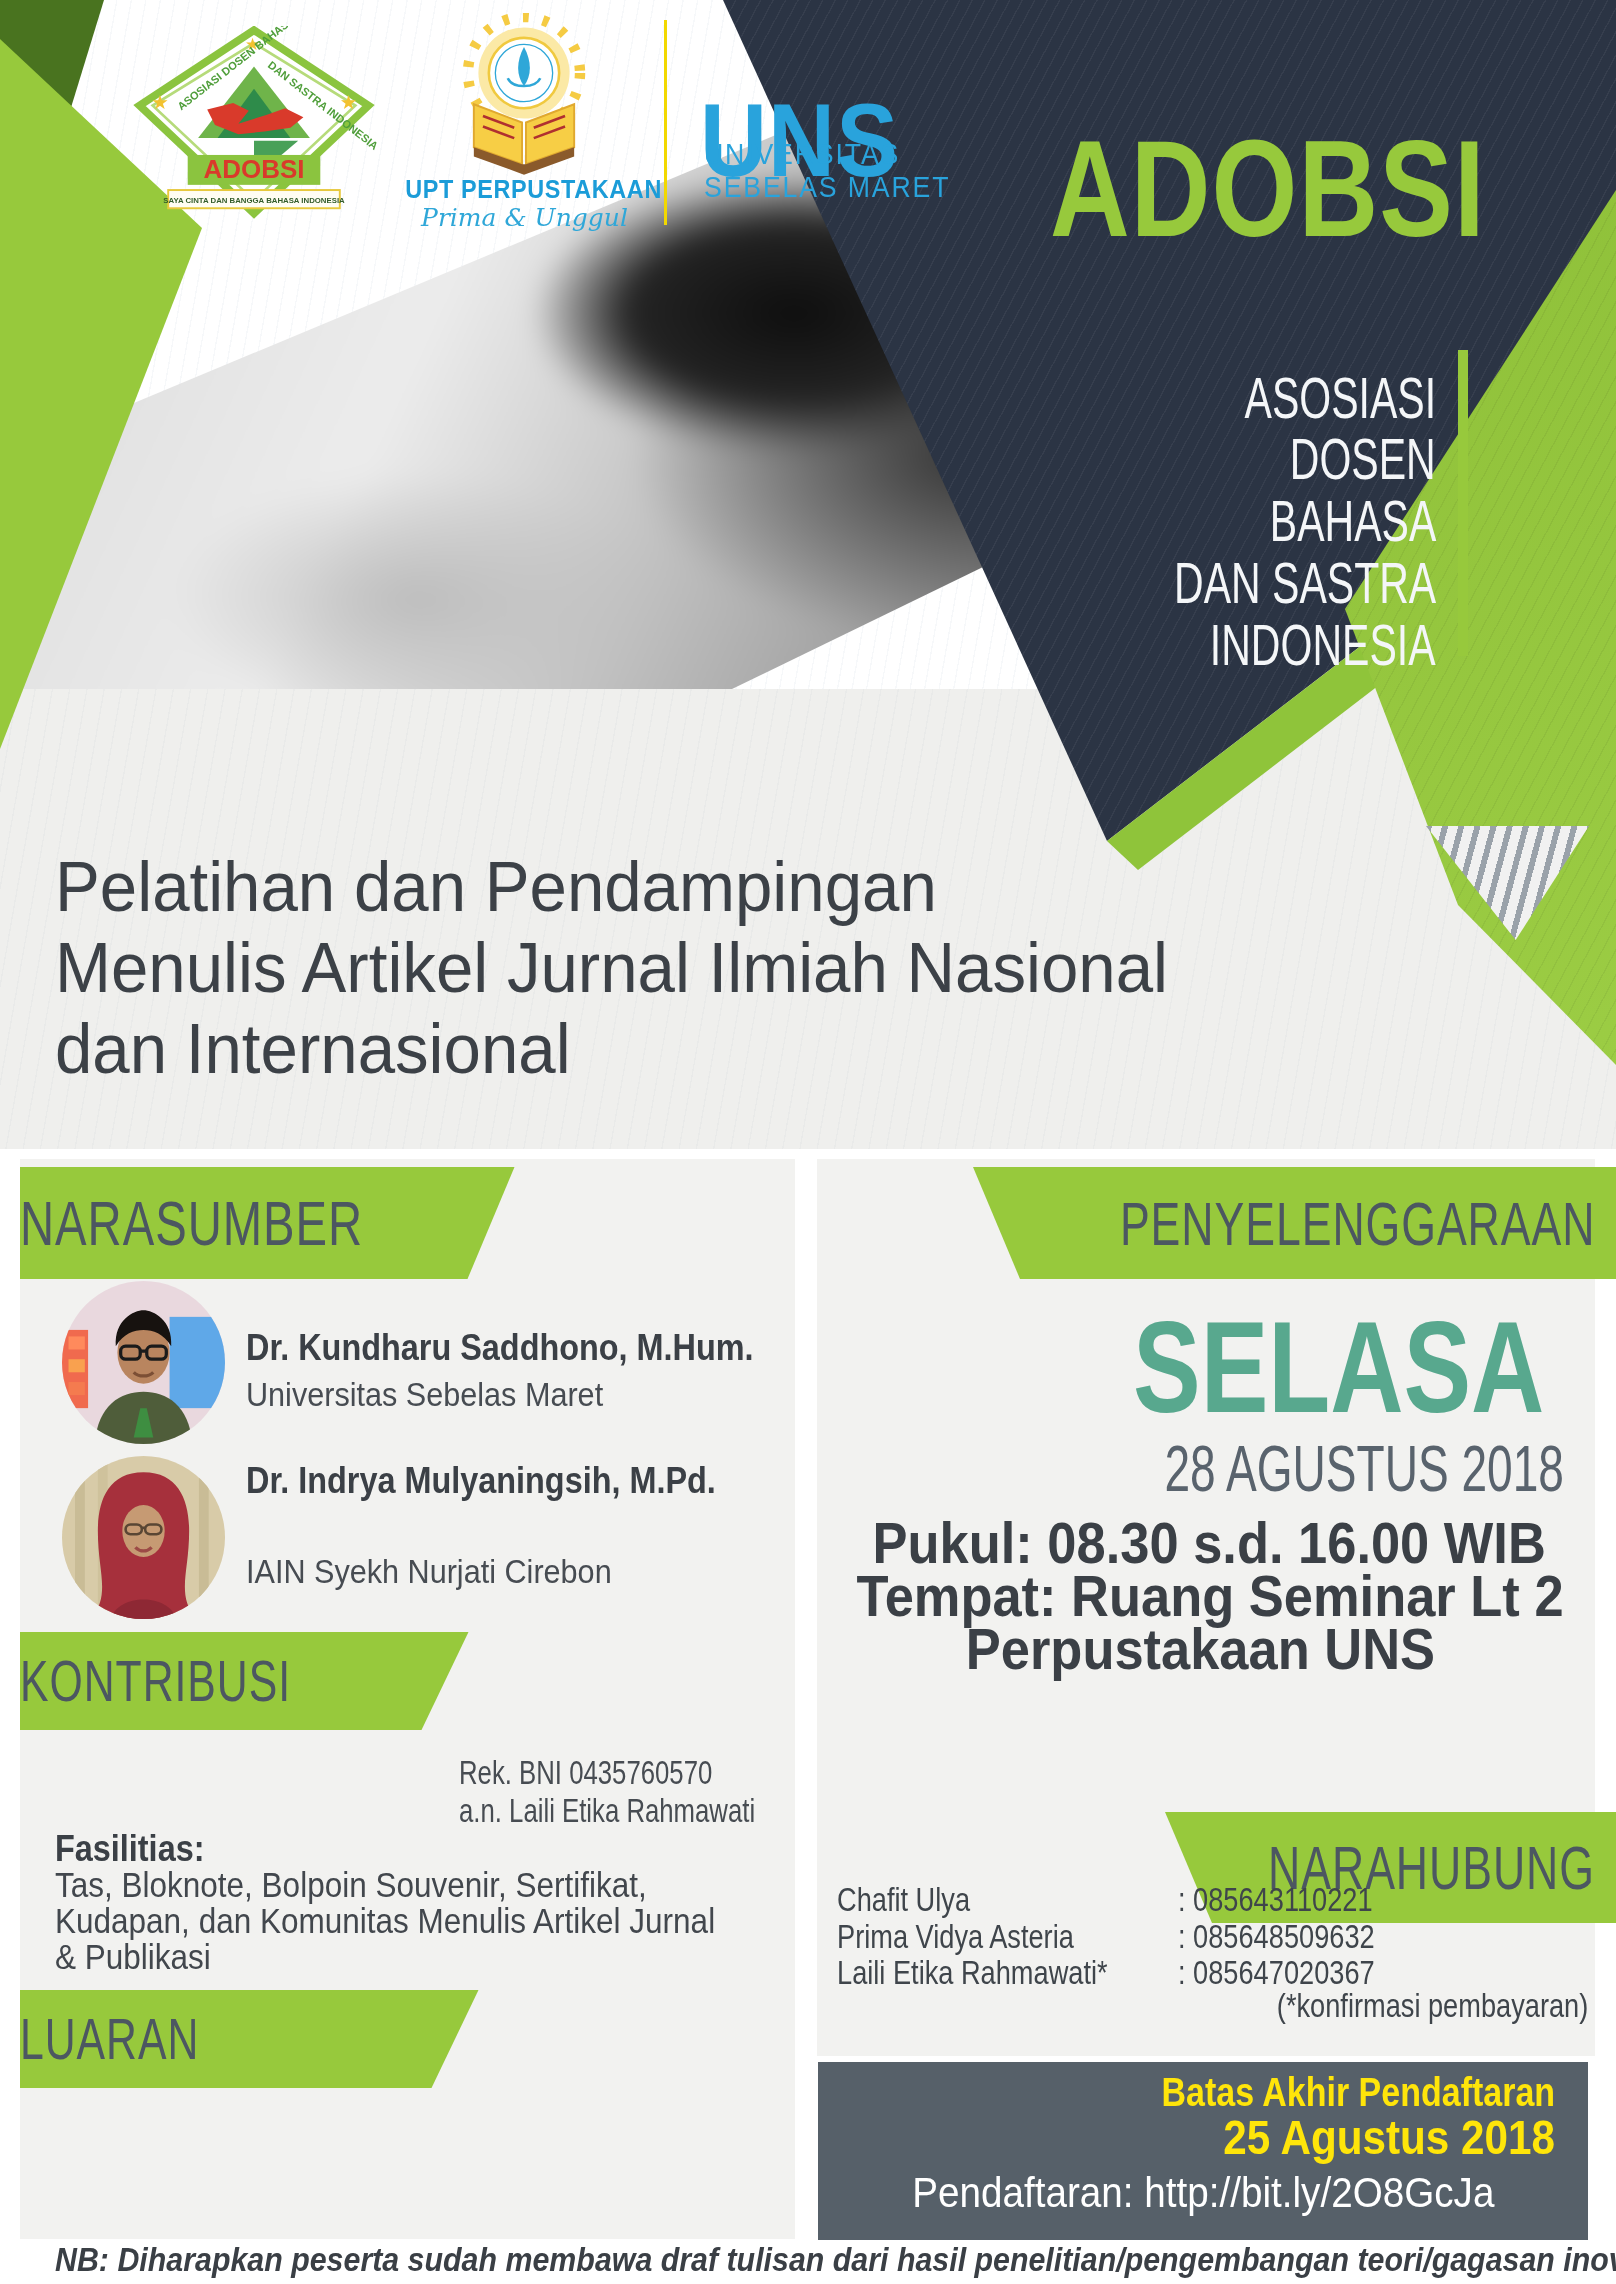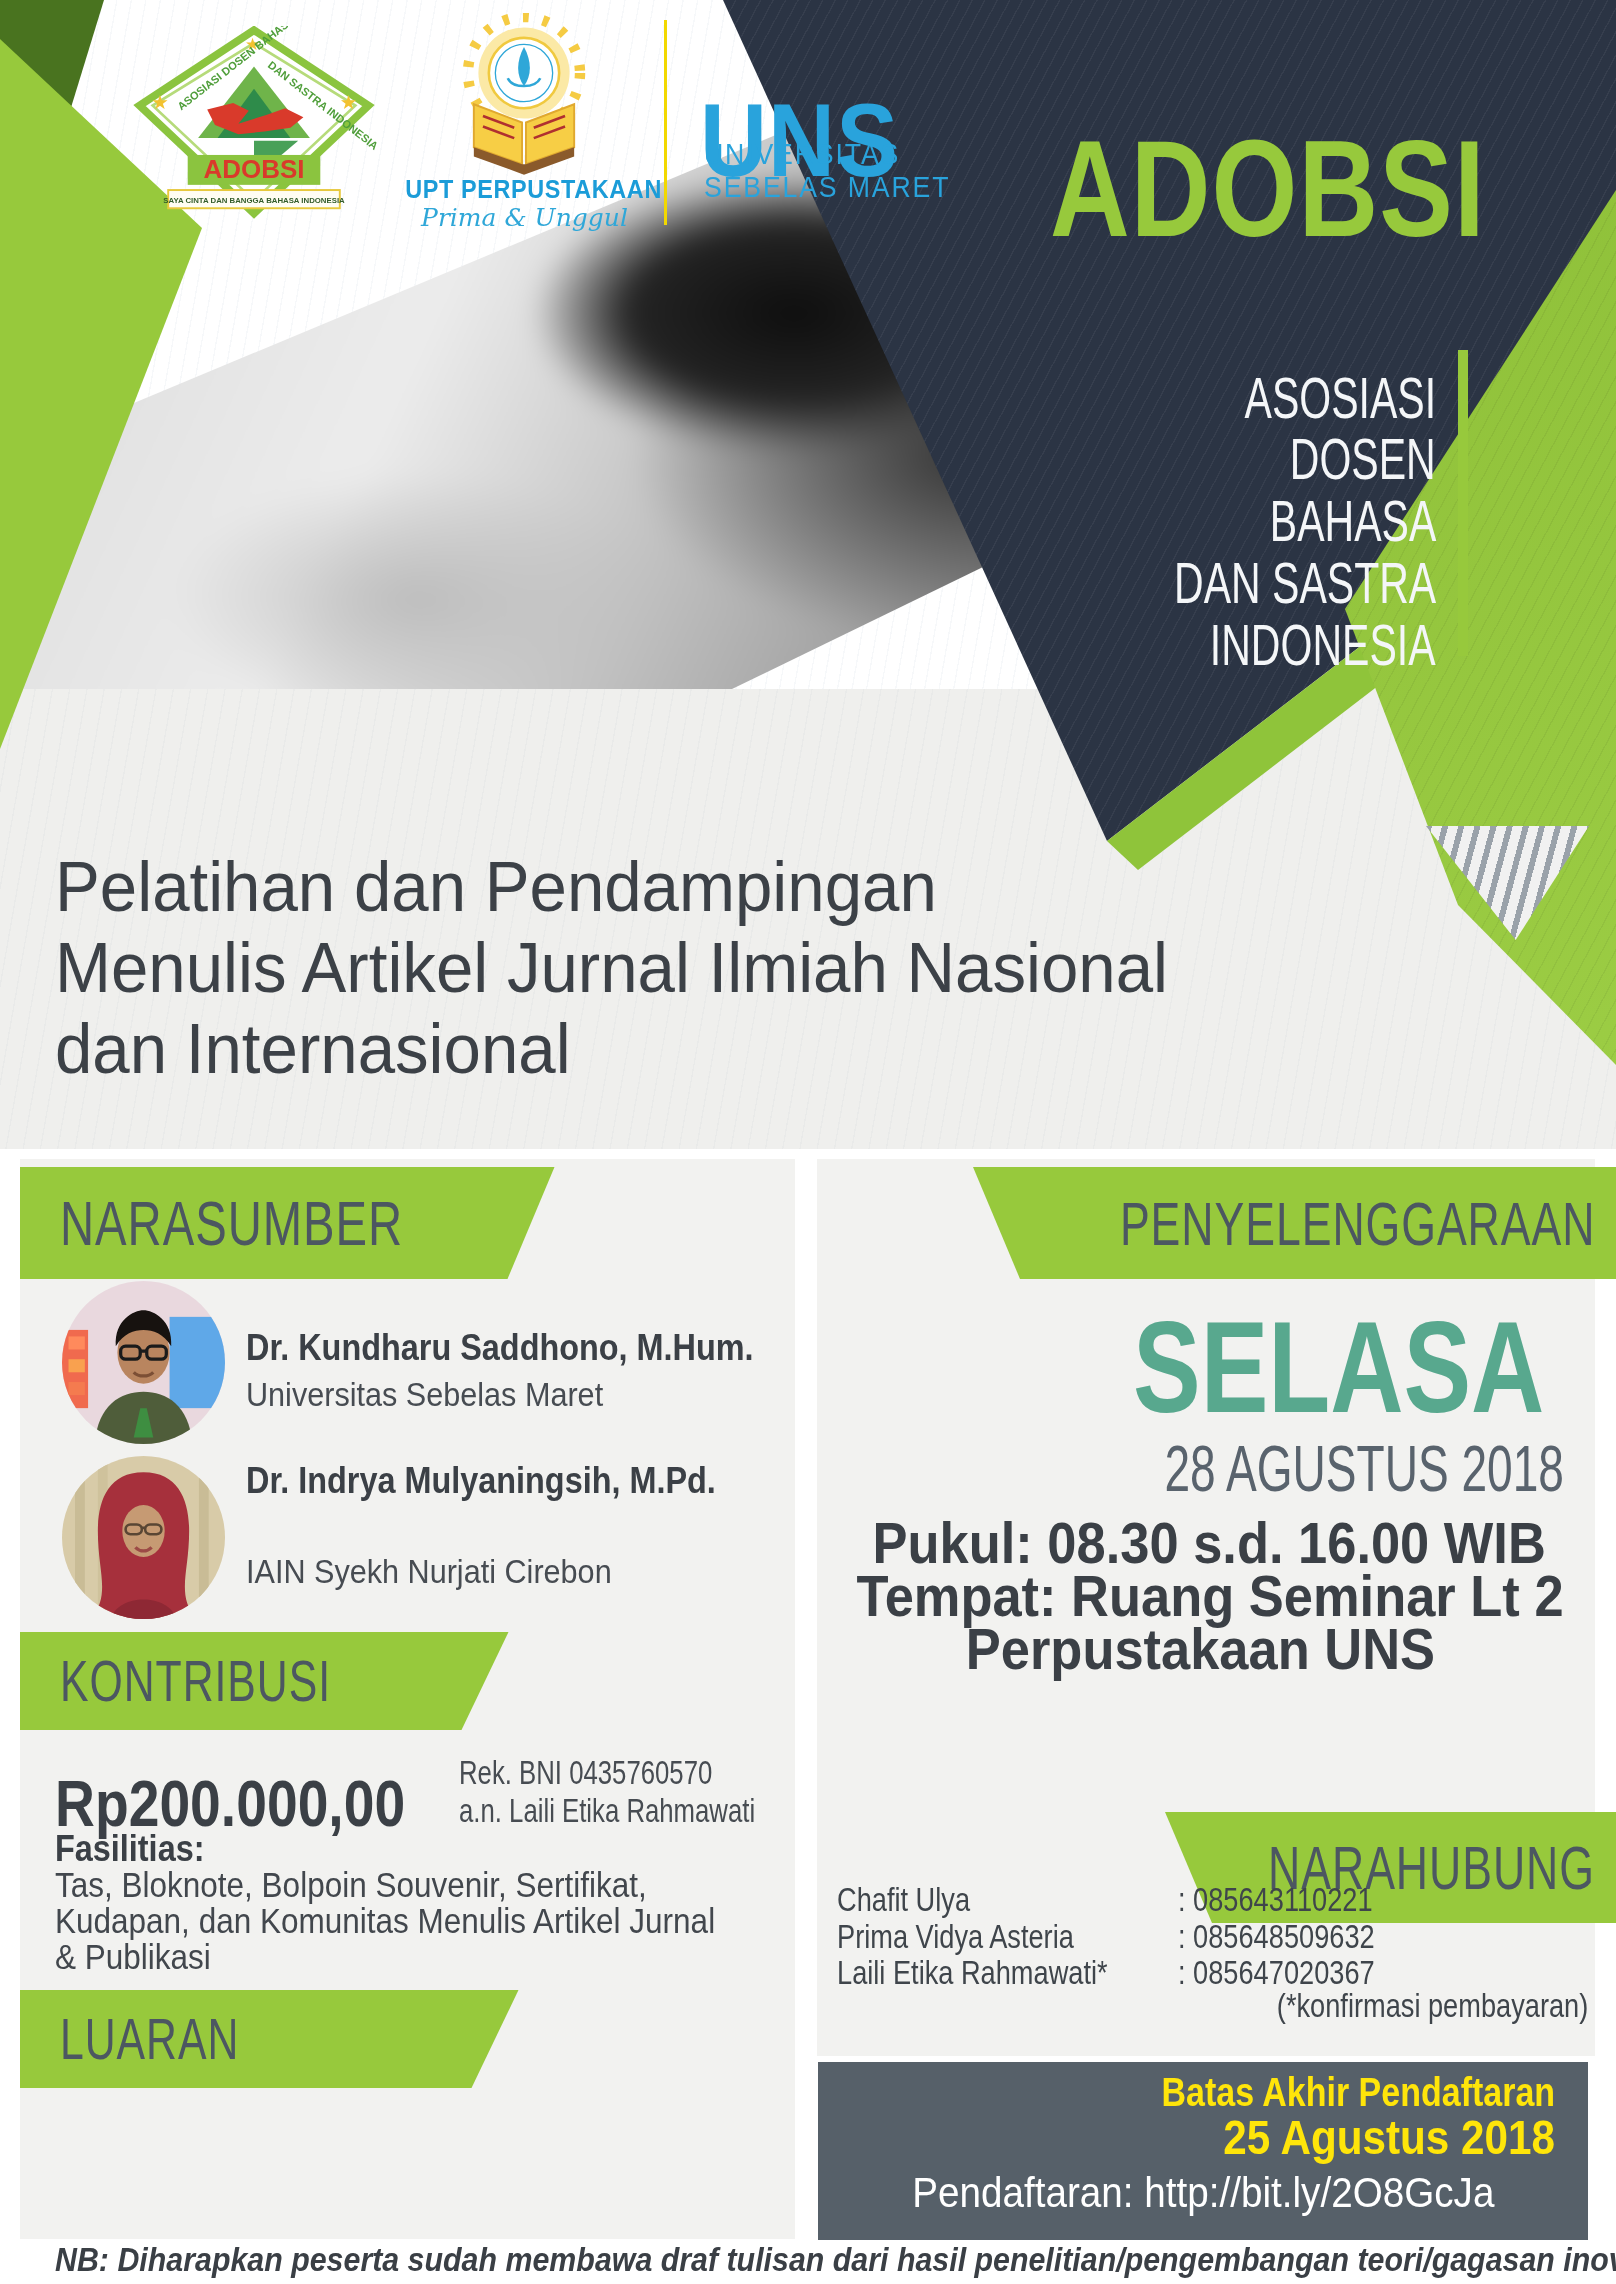--- a/index.html
+++ b/index.html
@@ -59,21 +59,21 @@
   .org-bar{left:1458px;top:350px;width:10.4px;height:306px;background:#97C93C;}
 
   
   .title{left:55px;top:847px;font-size:70px;line-height:81px;font-weight:500;color:#3C4147;}
 
   
   .panel{background:#F2F2F0;}
   .panel-left{left:19.5px;top:1159px;width:775px;height:1080px;}
   .panel-right{left:817px;top:1159px;width:778px;height:897px;}
   .banner{position:absolute;background:#97C93C;display:flex;align-items:center;}
-  .banner-l{clip-path:polygon(0 0,100% 0,calc(100% - 47px) 100%,0 100%);padding-left:40px;}
+  .banner-l{clip-path:polygon(0 0,100% 0,calc(100% - 47px) 100%,0 100%);}
   .banner-r{clip-path:polygon(0 0,100% 0,100% 100%,47px 100%);justify-content:flex-end;padding-right:38px;}
   .banner-txt{font-size:63px;font-weight:400;color:#4C5761;letter-spacing:1.3px;}
 
   .avatar{position:absolute;width:163px;height:163px;border-radius:50%;overflow:hidden;}
   .sp-name{font-size:36px;font-weight:bold;color:#3B4046;}
   .sp-aff{font-size:34px;font-weight:400;color:#474C52;}
 
   .fee{font-size:65px;font-weight:bold;color:#3B4046;}
   .acct{font-size:33px;line-height:38px;color:#474C52;}
   .fac-label{font-size:36px;font-weight:bold;color:#3B4046;}
@@ -227,23 +227,20 @@
   <div class="abs" style="left:246px;top:1460px;">
     <span class="sx sx90 oL sp-name">Dr. Indrya Mulyaningsih, M.Pd.</span>
   </div>
   <div class="abs" style="left:246px;top:1552px;">
     <span class="sx sx90 oL sp-aff">IAIN Syekh Nurjati Cirebon</span>
   </div>
 
   <div class="banner banner-l" style="left:19.5px;top:1632px;width:449px;height:98px;">
     <span class="sx sx75 oL banner-txt" style="font-size:57px;">KONTRIBUSI</span>
   </div>
-  <div class="abs" style="left:55px;top:1766px;">
-    <span class="sx sx85 oL fee">Rp200.000,00</span>
-  </div>
   <div class="abs acct" style="left:459px;top:1754px;">
     <div><span class="sx sx78 oL">Rek. BNI 0435760570</span></div>
     <div><span class="sx sx78 oL">a.n. Laili Etika Rahmawati</span></div>
   </div>
   <div class="abs" style="left:55px;top:1828px;">
     <span class="sx sx90 oL fac-label">Fasilitias:</span>
   </div>
   <div class="abs" style="left:55px;top:1867px;">
     <div class="fac-line"><span class="sx sx90 oL">Tas, Bloknote, Bolpoin Souvenir, Sertifikat,</span></div>
     <div class="fac-line"><span class="sx sx90 oL">Kudapan, dan Komunitas Menulis Artikel Jurnal</span></div>

